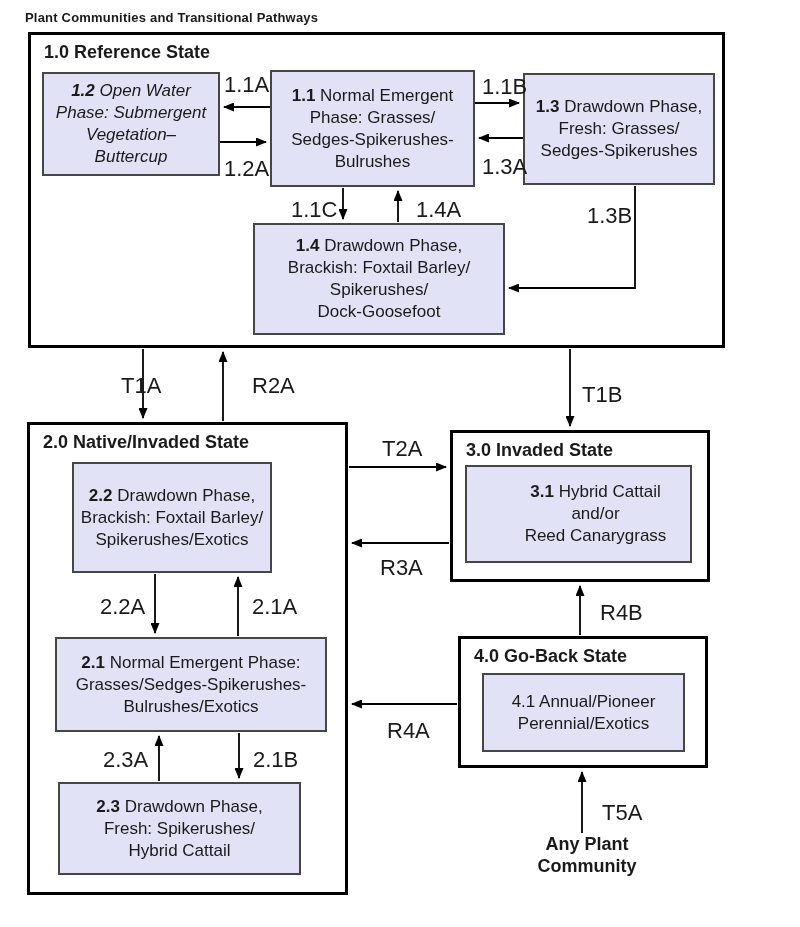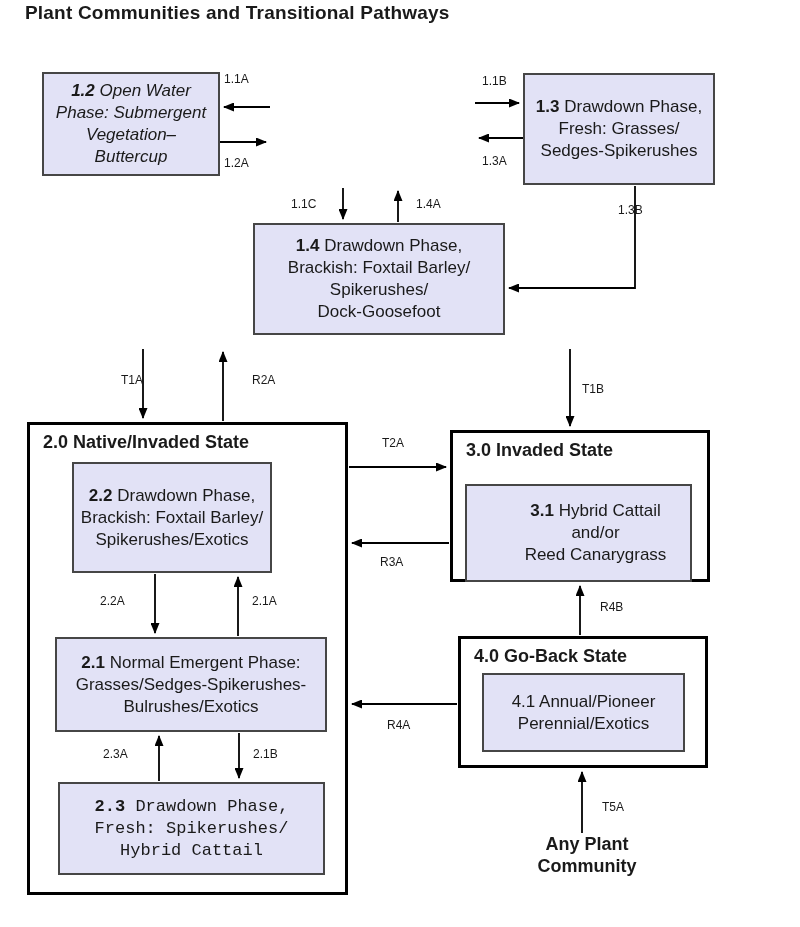--- a/index.html
+++ b/index.html
@@ -2,52 +2,55 @@
 <html><head>
 <meta charset="utf-8">
 <style>
   html,body{margin:0;padding:0;background:#fff;}
   .canvas{
     position:relative;width:800px;height:927px;background:#ffffff;
     font-family:"Liberation Sans","DejaVu Sans",sans-serif;color:#1a1a1a;
     overflow:hidden;
   }
   .title{
-    position:absolute;left:25px;top:2px;font-size:19px;font-weight:bold;
+    position:absolute;left:25px;top:10px;font-size:13px;font-weight:bold;
     white-space:nowrap;letter-spacing:0.2px;
   }
   .state{
     position:absolute;border:3px solid #000;background:#ffffff;box-sizing:border-box;
   }
   .state-label{
     position:absolute;left:13px;top:7px;font-size:18px;font-weight:bold;white-space:nowrap;
   }
   .pbox{
     position:absolute;background:#e2e2f6;border:2px solid #464646;box-sizing:border-box;
     display:flex;align-items:center;justify-content:center;text-align:center;
     font-size:17px;line-height:22px;padding:2px 4px;
   }
   .pbox .ptext{white-space:pre-line;}
   .pbox b{font-weight:bold;}
   .tlabel{
-    position:absolute;font-size:12px;white-space:nowrap;
+    position:absolute;font-size:22px;white-space:nowrap;
   }
   .arrows{position:absolute;left:0;top:0;width:800px;height:927px;}
   .anyplant{
     position:absolute;left:517px;top:833px;width:140px;text-align:center;
     font-size:18px;font-weight:bold;line-height:22px;white-space:pre-line;
   }
 </style>
 </head>
 <body>
 
 <div class="canvas">
 
   <div class="title">Plant Communities and Transitional Pathways</div>
 
+  <div class="state" style="left:28px;top:32px;width:697px;height:316px;">
+    <div class="state-label">1.0 Reference State</div>
+  </div>
   <div class="state" style="left:27px;top:422px;width:321px;height:473px;">
     <div class="state-label">2.0 Native/Invaded State</div>
   </div>
   <div class="state" style="left:450px;top:430px;width:260px;height:152px;">
     <div class="state-label">3.0 Invaded State</div>
   </div>
   <div class="state" style="left:458px;top:636px;width:250px;height:132px;">
     <div class="state-label">4.0 Go-Back State</div>
   </div>
 
@@ -79,20 +82,26 @@
       <line x1="239" y1="733" x2="239" y2="778" marker-end="url(#ah)"></line>
     </g>
   </svg>
 
   <div class="pbox" style="left:42px;top:72px;width:178px;height:104px;font-style:italic;">
     <div><b>1.2</b> <span class="ptext">Open Water
 Phase: Submergent
 Vegetation–
 Buttercup</span></div>
   </div>
+  <div class="pbox" style="left:270px;top:70px;width:205px;height:117px;">
+    <div><b>1.1</b> <span class="ptext">Normal Emergent
+Phase: Grasses/
+Sedges-Spikerushes-
+Bulrushes</span></div>
+  </div>
   <div class="pbox" style="left:523px;top:73px;width:192px;height:112px;">
     <div><b>1.3</b> <span class="ptext">Drawdown Phase,
 Fresh: Grasses/
 Sedges-Spikerushes</span></div>
   </div>
   <div class="pbox" style="left:253px;top:223px;width:252px;height:112px;">
     <div><b>1.4</b> <span class="ptext">Drawdown Phase,
 Brackish: Foxtail Barley/
 Spikerushes/
 Dock-Goosefoot</span></div>
@@ -100,41 +109,41 @@
   <div class="pbox" style="left:72px;top:462px;width:200px;height:111px;">
     <div><b>2.2</b> <span class="ptext">Drawdown Phase,
 Brackish: Foxtail Barley/
 Spikerushes/Exotics</span></div>
   </div>
   <div class="pbox" style="left:55px;top:637px;width:272px;height:95px;">
     <div><b>2.1</b> <span class="ptext">Normal Emergent Phase:
 Grasses/Sedges-Spikerushes-
 Bulrushes/Exotics</span></div>
   </div>
-  <div class="pbox" style="left:58px;top:782px;width:267px;height:93px;font-family:Liberation Mono, monospace;">
+  <div class="pbox" style="left:58px;top:782px;width:243px;height:93px;">
     <div><b>2.3</b> <span class="ptext">Drawdown Phase,
 Fresh: Spikerushes/
 Hybrid Cattail</span></div>
   </div>
-  <div class="pbox" style="left:465px;top:484px;width:227px;height:98px;padding-left:38px;">
+  <div class="pbox" style="left:465px;top:465px;width:227px;height:98px;padding-left:38px;">
     <div><b>3.1</b> <span class="ptext">Hybrid Cattail and/or
 Reed Canarygrass</span></div>
   </div>
   <div class="pbox" style="left:482px;top:673px;width:203px;height:79px;">
     <div><b></b> <span class="ptext">4.1 Annual/Pioneer
 Perennial/Exotics</span></div>
   </div>
 
   <span class="tlabel" style="left:224px;top:72px;">1.1A</span>
   <span class="tlabel" style="left:224px;top:156px;">1.2A</span>
   <span class="tlabel" style="left:482px;top:74px;">1.1B</span>
   <span class="tlabel" style="left:482px;top:154px;">1.3A</span>
   <span class="tlabel" style="left:291px;top:197px;text-align:right;">1.1C</span>
   <span class="tlabel" style="left:416px;top:197px;">1.4A</span>
-  <span class="tlabel" style="left:587px;top:203px;margin-left:31px;">1.3B</span>
+  <span class="tlabel" style="left:587px;top:203px;">1.3B</span>
   <span class="tlabel" style="left:93px;top:373px;margin-left:28px;">T1A</span>
   <span class="tlabel" style="left:252px;top:373px;">R2A</span>
   <span class="tlabel" style="left:582px;top:382px;">T1B</span>
   <span class="tlabel" style="left:382px;top:436px;">T2A</span>
   <span class="tlabel" style="left:380px;top:555px;">R3A</span>
   <span class="tlabel" style="left:600px;top:600px;">R4B</span>
   <span class="tlabel" style="left:387px;top:718px;">R4A</span>
   <span class="tlabel" style="left:602px;top:800px;">T5A</span>
   <span class="tlabel" style="left:100px;top:594px;text-align:center;">2.2A</span>
   <span class="tlabel" style="left:252px;top:594px;">2.1A</span>

